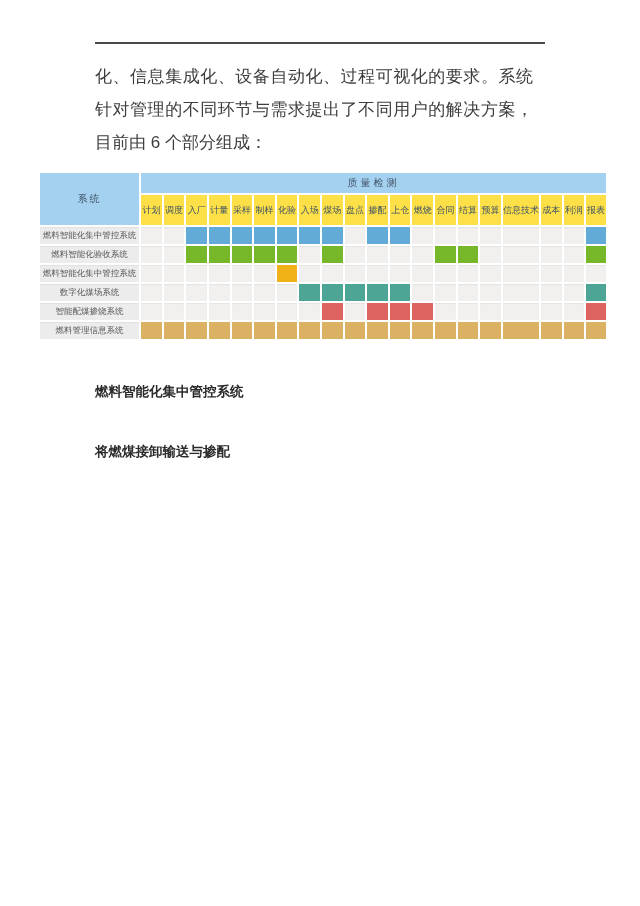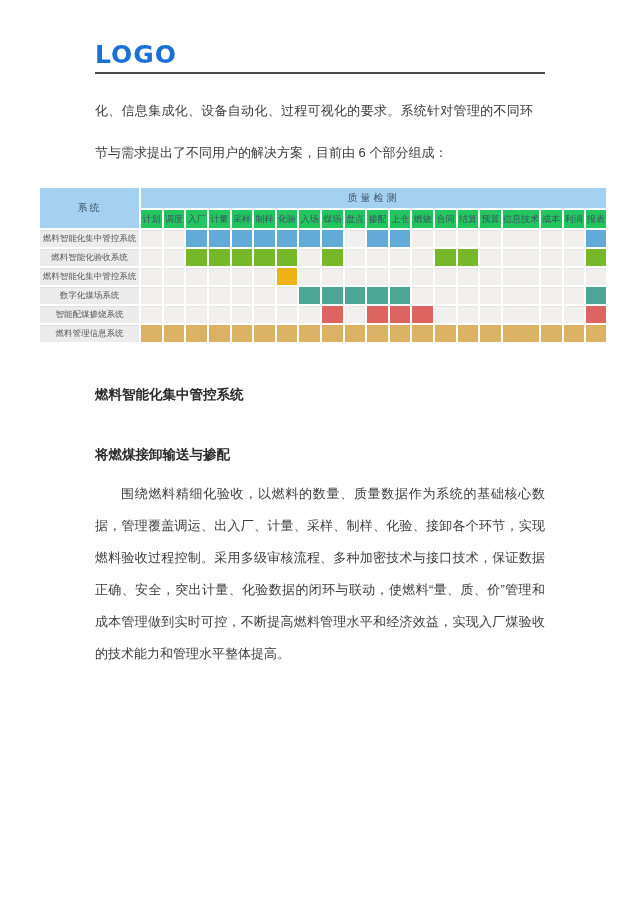--- a/index.html
+++ b/index.html
@@ -22,22 +22,22 @@
     line-height:26px;
     font-family:"DejaVu Sans",sans-serif;
   }
   .header-rule{
     margin-top:4px;
     height:2px;
     background:#4a4a4a;
   }
   .intro{
     margin:16px 12px 0 0;
-    font-size:13px;
-    line-height:42px;
+    font-size:17px;
+    line-height:33px;
     text-align:justify;
   }
   
   .table-wrap{
     margin-left:-57px;
     margin-top:12px;
     width:570px;
     overflow:hidden;
   }
   table.matrix{
@@ -60,24 +60,24 @@
     letter-spacing:3px;
     height:20px;
   }
   .th-corner{
     background:#a4d1f0;
     color:#3f5266;
     font-size:10px;
     letter-spacing:2px;
   }
   .th-col{
-    background:#22c55e;
+    background:#fde047;
     color:#3f5266;
     font-size:9px;
-    height:18px;
+    height:30px;
   }
   .row-label{
     background:#ececec;
     color:#5a5a5a;
     font-size:8.5px;
     height:17px;
     box-shadow:inset 0 1px 1px rgba(0,0,0,0.05);
   }
   .cell{
     background:#f1f0ee;
@@ -107,21 +107,20 @@
     color:#555555;
   }
 </style>
 </head>
 <body>
 
 <div class="page">
 
   <div class="content">
     <div class="doc-header">
-      <div class="logo">LOGO</div>
       <div class="header-rule"></div>
     </div>
 
     <p class="intro">化、信息集成化、设备自动化、过程可视化的要求。系统针对管理的不同环节与需求提出了不同用户的解决方案，目前由 6 个部分组成：</p>
 
     <div class="table-wrap">
       <table class="matrix" id="matrix-table">
           <colgroup>
             <col style="width: 100px;">
             <col style="width: 21px;">
@@ -310,17 +309,16 @@
               <td class="cell" style="background: rgb(219, 178, 100); box-shadow: none;"></td>
               <td class="cell" style="background: rgb(219, 178, 100); box-shadow: none;"></td>
             </tr>
           </tbody>
         </table>
     </div>
 
     <div id="sections">
         <h3 class="section-heading">燃料智能化集中管控系统</h3>
         <h3 class="section-heading">将燃煤接卸输送与掺配</h3>
-        <p class="section-paragraph">围绕燃料精细化验收，以燃料的数量、质量数据作为系统的基础核心数据，管理覆盖调运、出入厂、计量、采样、制样、化验、接卸各个环节，实现燃料验收过程控制。采用多级审核流程、多种加密技术与接口技术，保证数据正确、安全，突出计量、化验数据的闭环与联动，使燃料“量、质、价”管理和成本管理做到实时可控，不断提高燃料管理水平和经济效益，实现入厂煤验收的技术能力和管理水平整体提高。</p>
       </div>
   </div>
 
 </div>
 
 </body></html>

